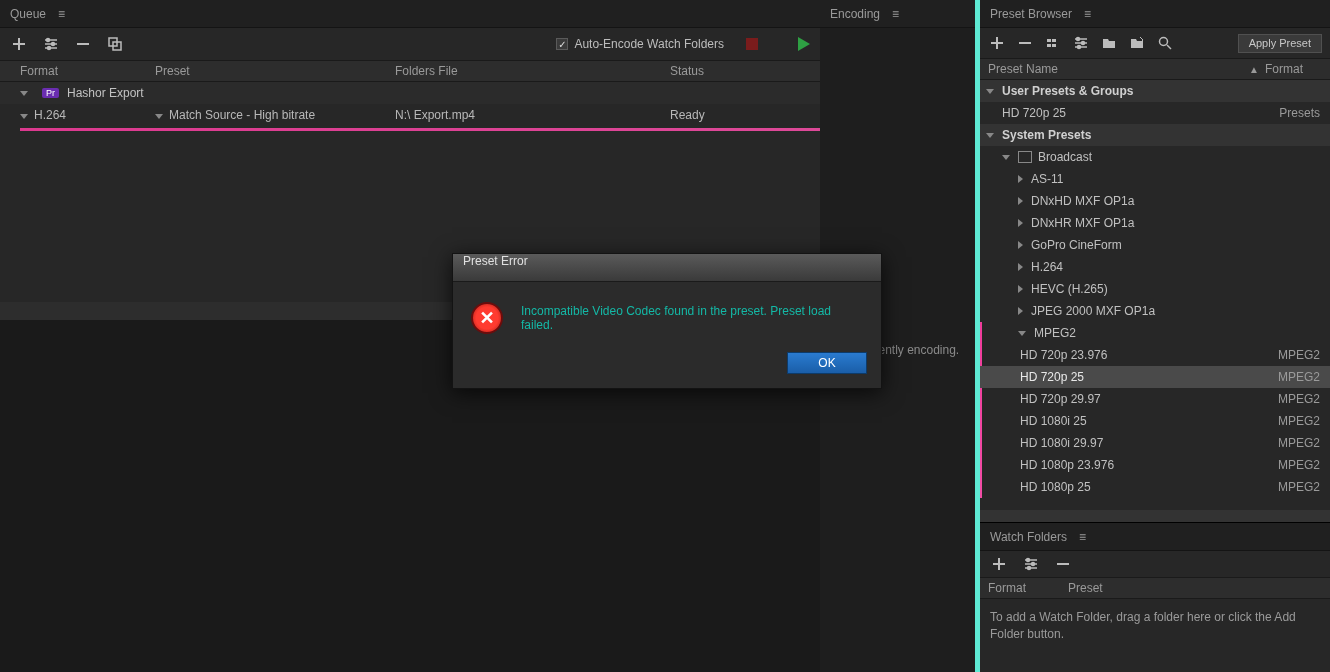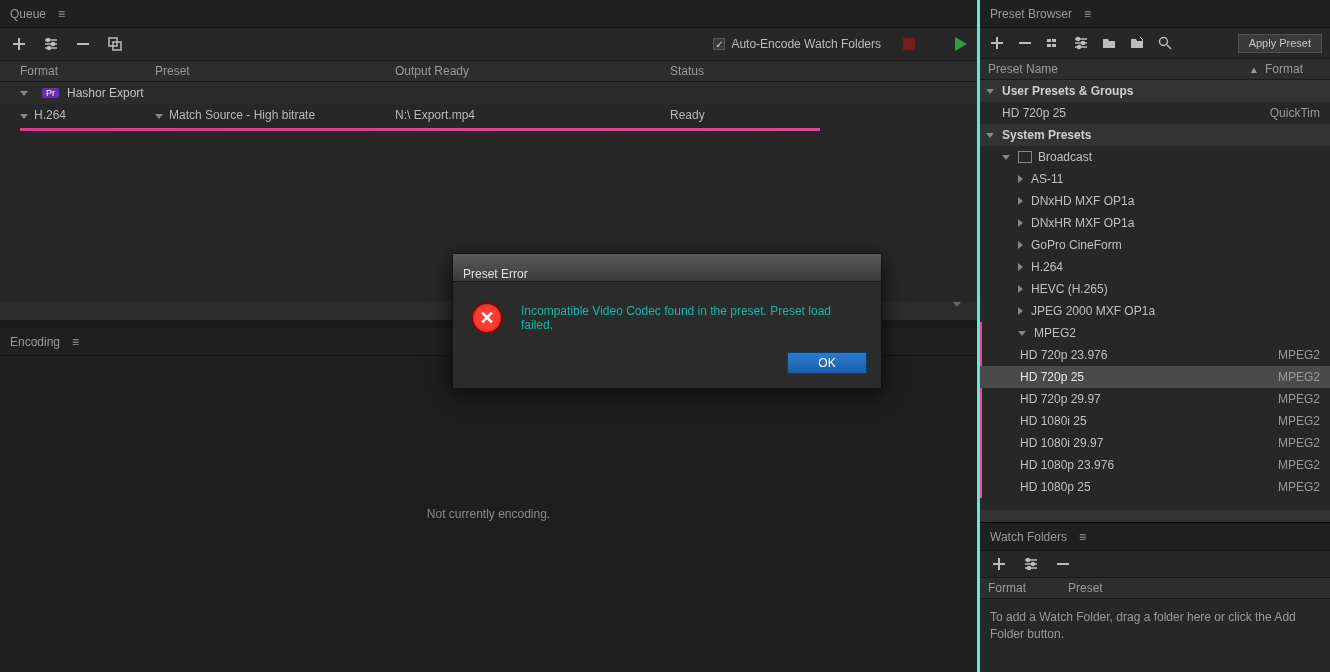--- a/index.html
+++ b/index.html
@@ -1,18 +1,18 @@
 <!DOCTYPE html>
 <html><head>
 <meta charset="utf-8">
 <style>
 * { margin: 0; padding: 0; box-sizing: border-box; font-family: "Segoe UI", Tahoma, sans-serif; }
 body { background: #1a1a1a; width: 1330px; height: 672px; font-size: 12px; color: #9a9a9a; overflow: hidden; position: relative; }
 .main-layout { display: flex; width: 100%; height: 100%; }
-.left-col { display: flex; flex-direction: column; flex: 1; border-right: 3px solid #5eead4; gap: 8px; }
+.left-col { display: flex; flex-direction: row; flex: 1; border-right: 5px solid #5eead4; }
 .right-col { width: 350px; display: flex; flex-direction: column; }
 
 
 .panel { display: flex; flex-direction: column; background: #272727; }
 .panel-header { height: 28px; display: flex; align-items: center; padding: 0 10px; background: #202020; border-bottom: 1px solid #141414; gap: 12px; }
 .panel-header .title { font-size: 12px; color: #9a9a9a; }
 .panel-header .menu-glyph { color: #9a9a9a; cursor: pointer; }
 
 
 .toolbar { height: 32px; display: flex; align-items: center; padding: 0 10px; gap: 14px; }
@@ -66,21 +66,21 @@
 .tree-icon { width: 14px; height: 12px; border: 1px solid #888; margin-right: 6px; display: inline-block; }
 .pink-vert { position: absolute; left: -2px; top: 0; bottom: 0; width: 4px; background: linear-gradient(#f03b9a, #f24da5); }
 .pb-scroll { height: 12px; background: #333; }
 
 
 .watch-folders { height: 150px; border-top: 1px solid #000; }
 .wf-body { padding: 10px; color: #9a9a9a; font-size: 12px; line-height: 1.4; }
 
 
 .dialog-overlay { position: absolute; left: 452px; top: 253px; width: 430px; background: #2b2b2b; border: 1px solid #131313; box-shadow: 0 4px 20px rgba(0,0,0,.7); }
-.dialog-titlebar { height: 28px; background: linear-gradient(#5a5a5a, #3a3a3a); display: flex; align-items: flex-end; padding: 0 10px; color: #e0e0e0; font-size: 12px; border-bottom: 1px solid #1a1a1a; }
+.dialog-titlebar { height: 28px; background: linear-gradient(#5a5a5a, #3a3a3a); display: flex; align-items: flex-start; padding: 0 10px; color: #e0e0e0; font-size: 12px; border-bottom: 1px solid #1a1a1a; }
 .dialog-body { padding: 20px 18px 12px 18px; display: flex; align-items: center; gap: 18px; }
 .dialog-body .err-icon { width: 32px; height: 32px; background: radial-gradient(circle, #ff3b30 55%, #a01810 100%); border-radius: 50%; display: flex; align-items: center; justify-content: center; color: #fff; font-weight: bold; font-size: 18px; border: 2px solid #6a0d0d; }
 .dialog-body .msg { flex: 1; color: #14b8a6; font-size: 12px; }
 .dialog-buttons { padding: 6px 14px 14px; display: flex; justify-content: flex-end; }
 .dialog-buttons button { width: 80px; height: 22px; background: linear-gradient(#2a7bd0, #1a5ea8); border: 1px solid #0d3b6a; color: #fff; font-size: 12px; cursor: pointer; }
 </style>
 </head>
 <body>
 
 <div class="main-layout">
@@ -122,21 +122,21 @@
           <span>Auto-Encode Watch Folders</span>
         </label>
         <span class="stop-btn"></span>
         <span style="width:12px"></span>
         <span class="play-btn"></span>
       </div>
       <div class="queue-table">
         <div class="q-head">
           <div class="col col-format">Format</div>
           <div class="col col-preset">Preset</div>
-          <div class="col col-output">Output Ready</div>
+          <div class="col col-output">Folders File</div>
           <div class="col col-status">Status</div>
         </div>
         <div class="q-group">
           <span class="caret"></span>
           <span class="pr-badge">Pr</span>
           <span>Hashor Export</span>
         </div>
         <div class="q-row">
           <div class="col-format"><span class="caret"></span><span>H.264</span></div>
           <div class="col-preset"><span class="caret"></span><span>Match Source - High bitrate</span></div>
@@ -217,21 +217,21 @@
         <button class="apply-btn">Apply Preset</button>
       </div>
       <div class="pb-head">
         <span>Preset Name</span>
         <span class="spacer"></span>
         <span class="sort">▲</span>
         <span class="col2">Format</span>
       </div>
       <div class="pb-tree" id="pb-tree">
           <div class="row section"><span class="tree-caret-d"></span>User Presets &amp; Groups</div>
-          <div class="row sub1">HD 720p 25<span class="fmt">QuickTim</span></div>
+          <div class="row sub1">HD 720p 25<span class="fmt">Presets</span></div>
           <div class="row section"><span class="tree-caret-d"></span>System Presets</div>
           <div class="row sub1"><span class="tree-caret-d"></span><span class="tree-icon"></span>Broadcast</div>
           <div class="row sub2"><span class="tree-caret-r"></span>AS-11</div>
           <div class="row sub2"><span class="tree-caret-r"></span>DNxHD MXF OP1a</div>
           <div class="row sub2"><span class="tree-caret-r"></span>DNxHR MXF OP1a</div>
           <div class="row sub2"><span class="tree-caret-r"></span>GoPro CineForm</div>
           <div class="row sub2"><span class="tree-caret-r"></span>H.264</div>
           <div class="row sub2"><span class="tree-caret-r"></span>HEVC (H.265)</div>
           <div class="row sub2"><span class="tree-caret-r"></span>JPEG 2000 MXF OP1a</div>
           <div style="position: relative; text-align: center;">

